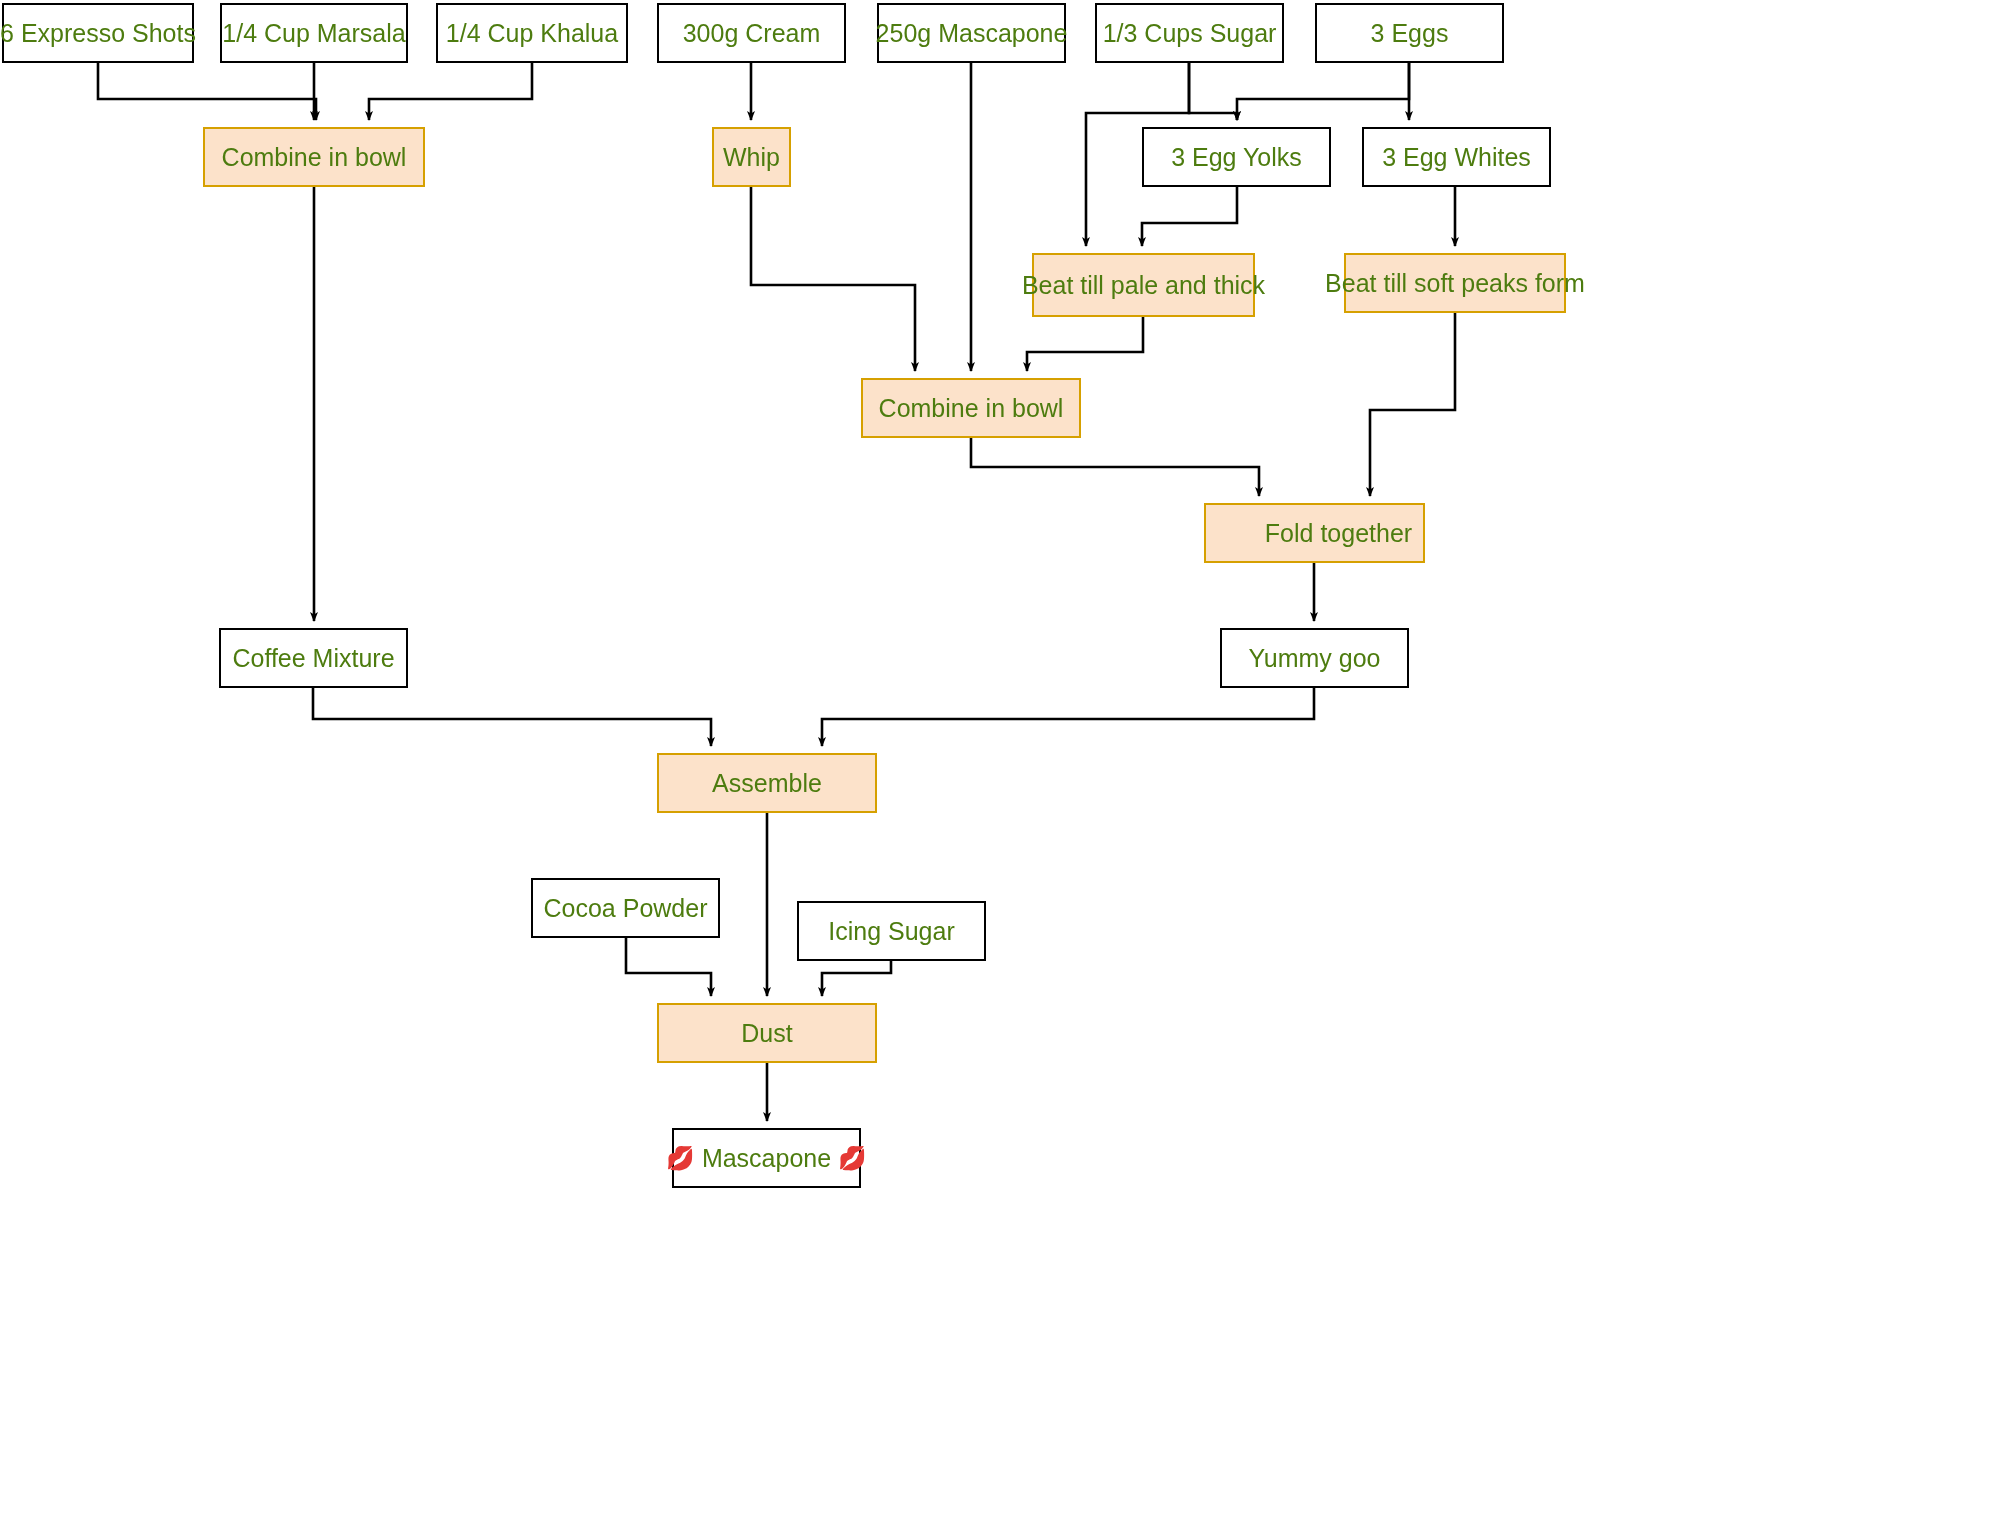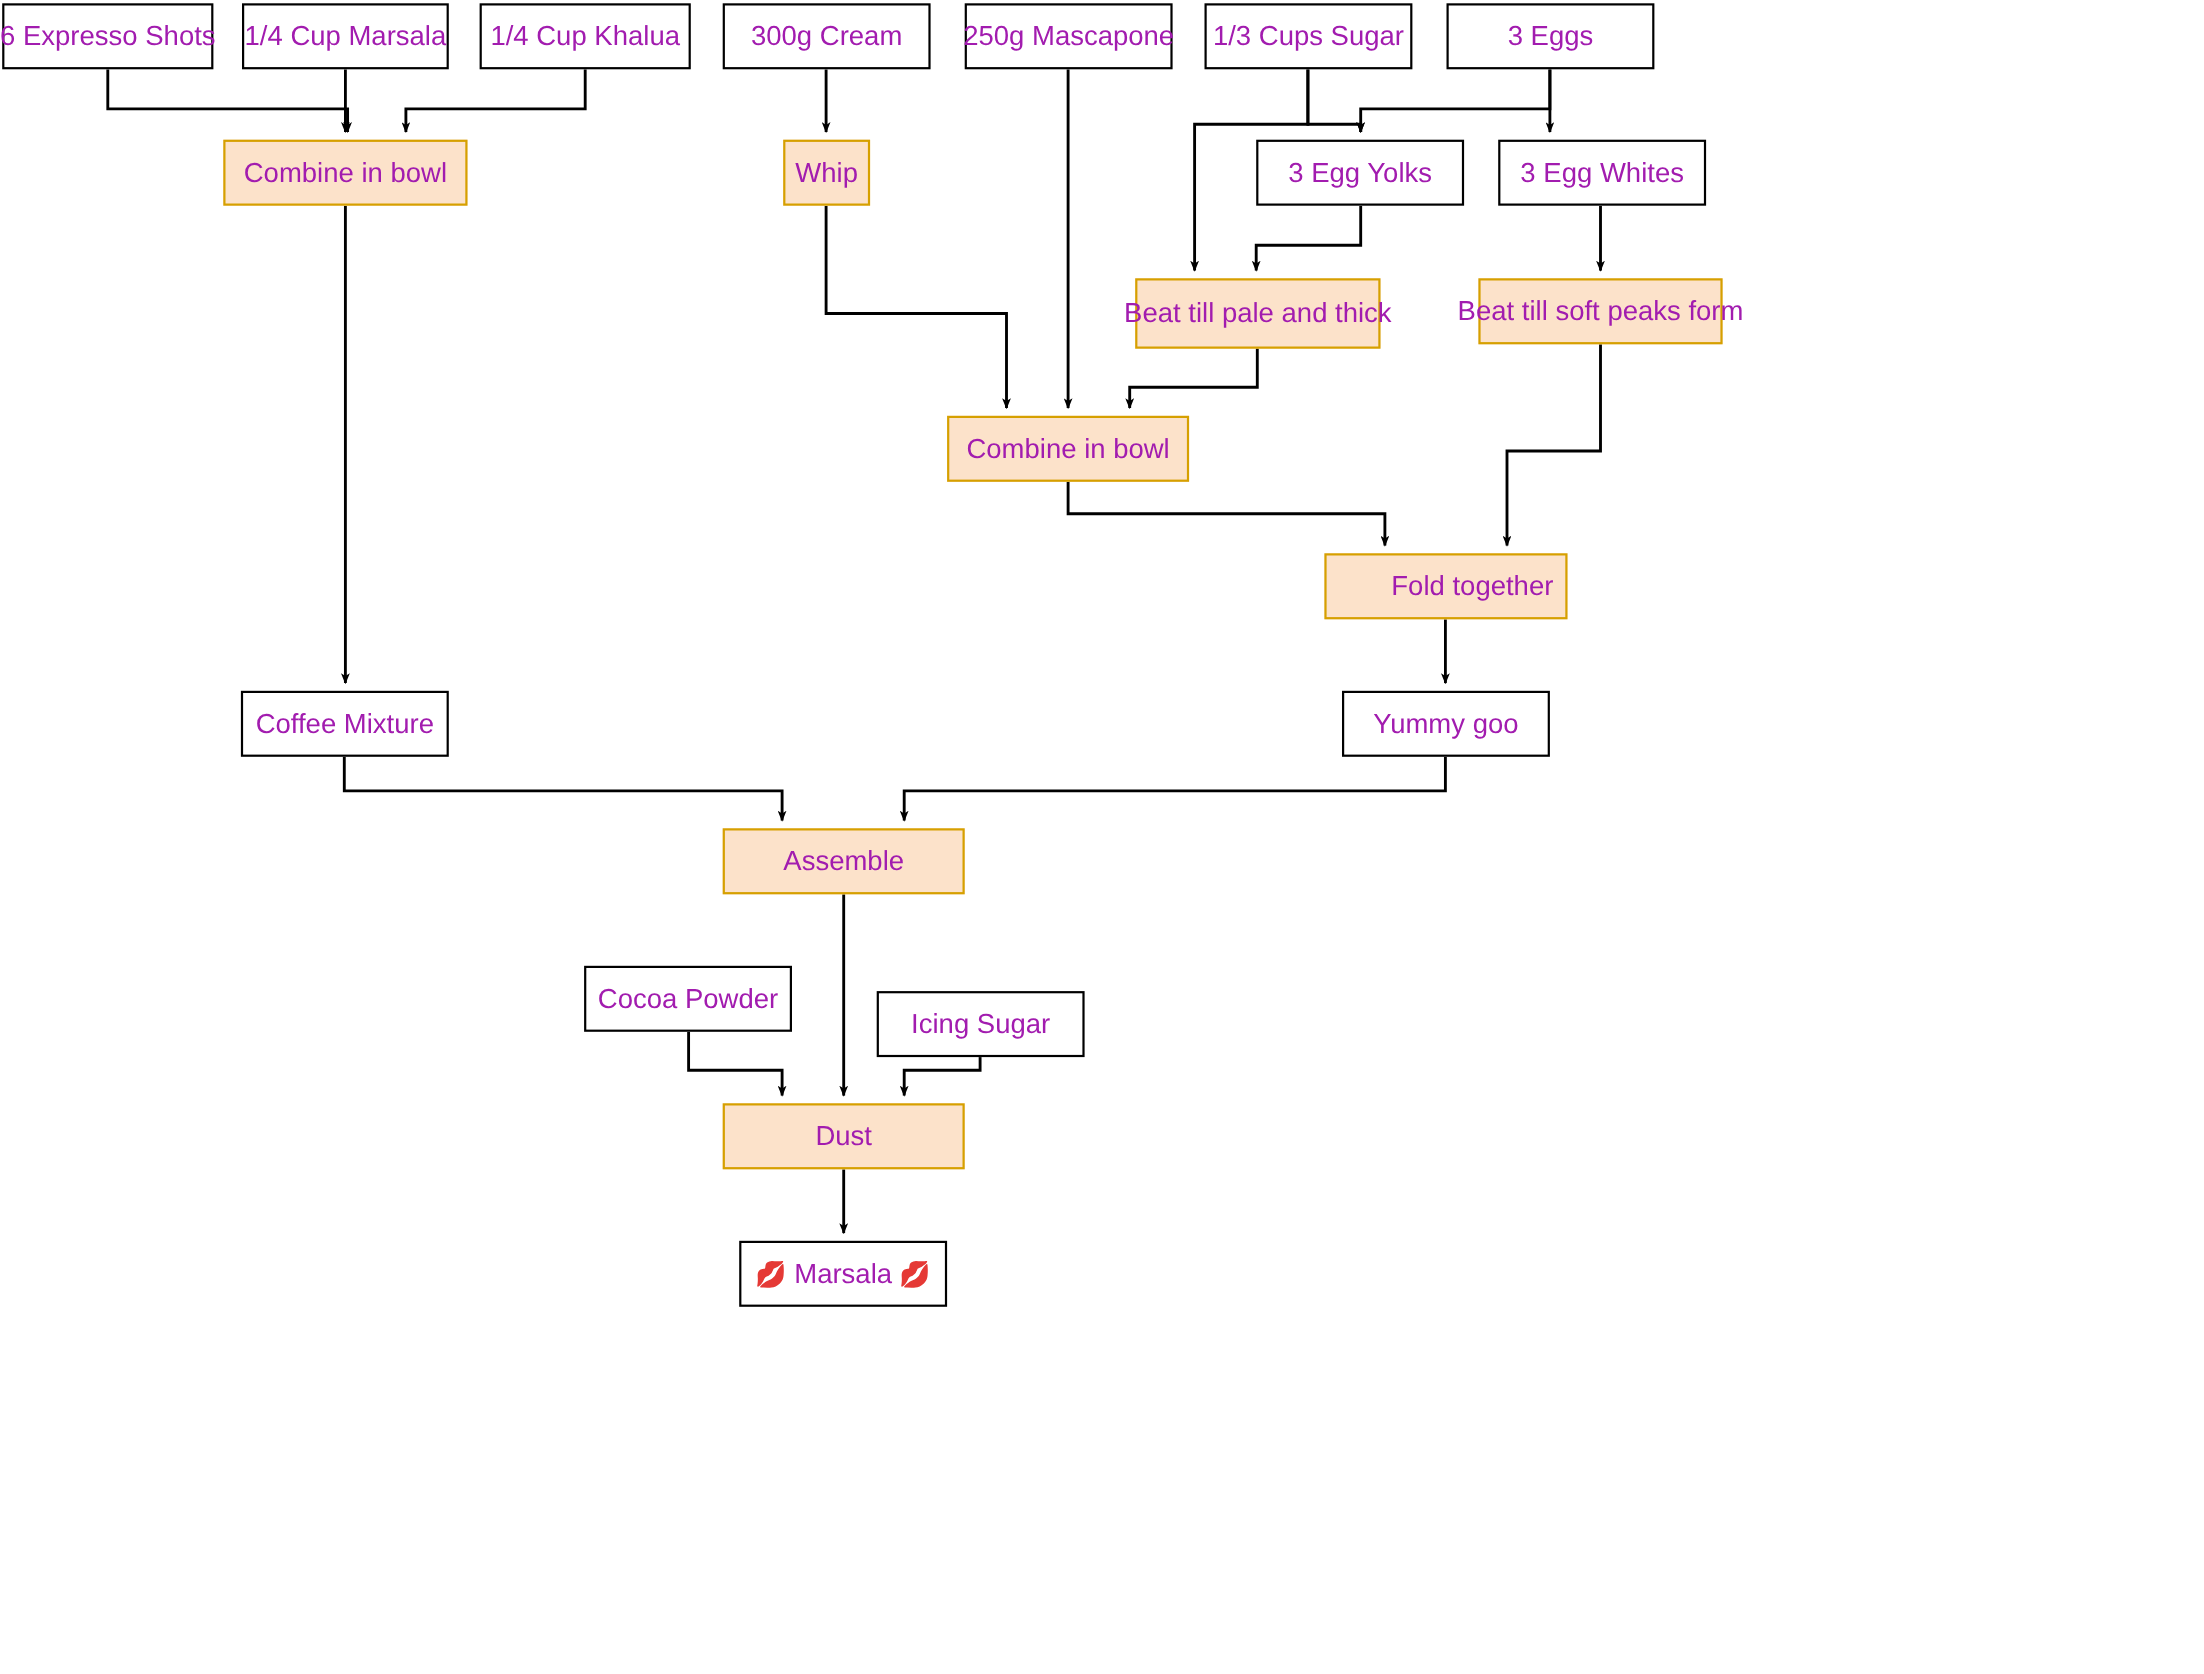--- a/index.html
+++ b/index.html
@@ -27,21 +27,21 @@
   }
   .node {
     position: absolute;
     box-sizing: border-box;
     display: flex;
     align-items: center;
     justify-content: center;
     text-align: center;
     font-size: 25px;
     line-height: 1.2;
-    color: #a21caf;
+    color: #4d7c0f;
     white-space: nowrap;
     z-index: 2;
   }
   .node.plain {
     background: #ffffff;
     border: 2px solid #000000;
   }
   .node.action {
     background: #fce2ca;
     border: 2px solid #d6a000;
@@ -147,15 +147,15 @@
       </div>
       <div class="node plain" style="left: 531px; top: 878px; width: 189px; height: 60px;">
         <span class="node-label">Cocoa Powder</span>
       </div>
       <div class="node plain" style="left: 797px; top: 878px; width: 189px; height: 60px; margin-top: 23px;">
         <span class="node-label">Icing Sugar</span>
       </div>
       <div class="node action" style="left: 657px; top: 1003px; width: 220px; height: 60px;">
         <span class="node-label">Dust</span>
       </div>
-      <div class="node plain" style="left: 672px; top: 1128px; width: 189px; height: 60px;"><span class="emoji">💋</span>&nbsp;<span class="node-label">Marsala</span>&nbsp;<span class="emoji">💋</span></div>
+      <div class="node plain" style="left: 672px; top: 1128px; width: 189px; height: 60px;"><span class="emoji">💋</span>&nbsp;<span class="node-label">Mascapone</span>&nbsp;<span class="emoji">💋</span></div>
     </div>
 </div>
 
 </body></html>

